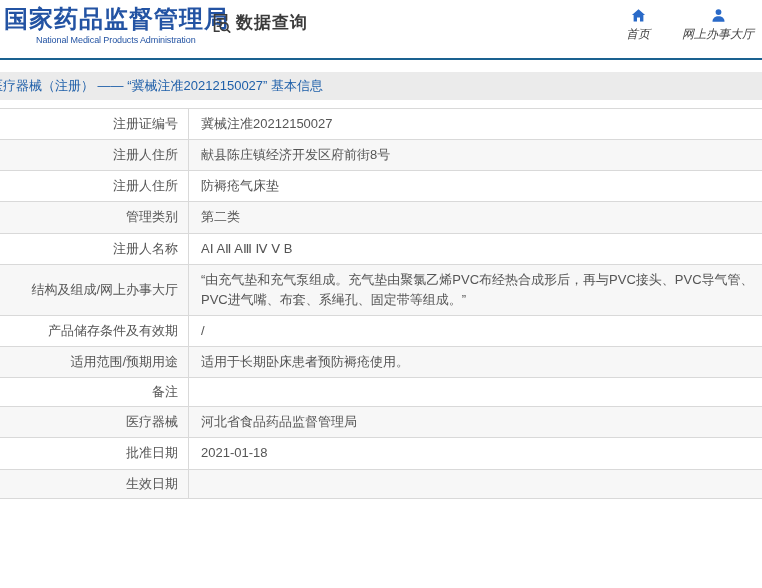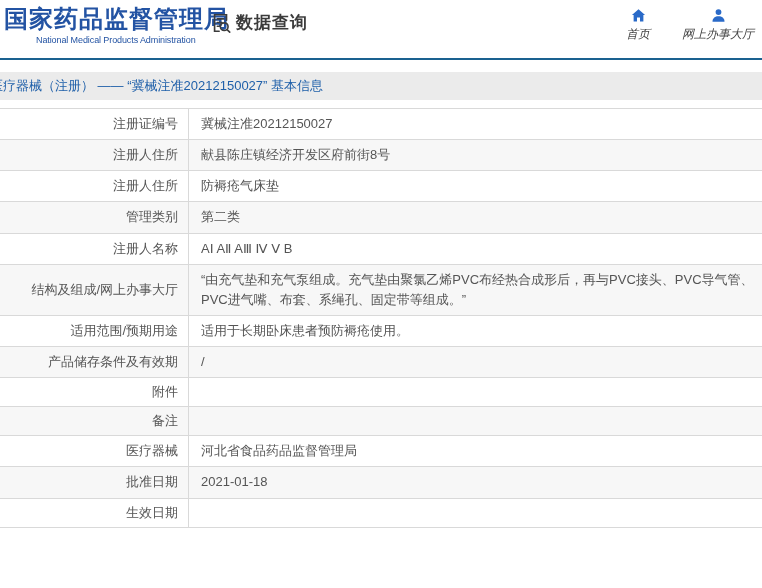--- a/index.html
+++ b/index.html
@@ -191,32 +191,28 @@
       </tr>
       <tr>
         <th>注册人名称</th>
         <td>AⅠ AⅡ AⅢ Ⅳ Ⅴ B</td>
       </tr>
       <tr>
         <th>结构及组成/网上办事大厅</th>
         <td>“由充气垫和充气泵组成。充气垫由聚氯乙烯PVC布经热合成形后，再与PVC接头、PVC导气管、PVC进气嘴、布套、系绳孔、固定带等组成。”</td>
       </tr>
       <tr>
+        <th>产品储存条件及有效期</th>
+        <td>/</td>
+      </tr>
+      <tr>
         <th>适用范围/预期用途</th>
         <td>适用于长期卧床患者预防褥疮使用。</td>
       </tr>
       <tr>
-        <th>产品储存条件及有效期</th>
-        <td>/</td>
-      </tr>
-      <tr>
-        <th>附件</th>
-        <td></td>
-      </tr>
-      <tr>
         <th>备注</th>
         <td></td>
       </tr>
       <tr>
         <th>医疗器械</th>
         <td>河北省食品药品监督管理局</td>
       </tr>
       <tr>
         <th>批准日期</th>
         <td>2021-01-18</td>

